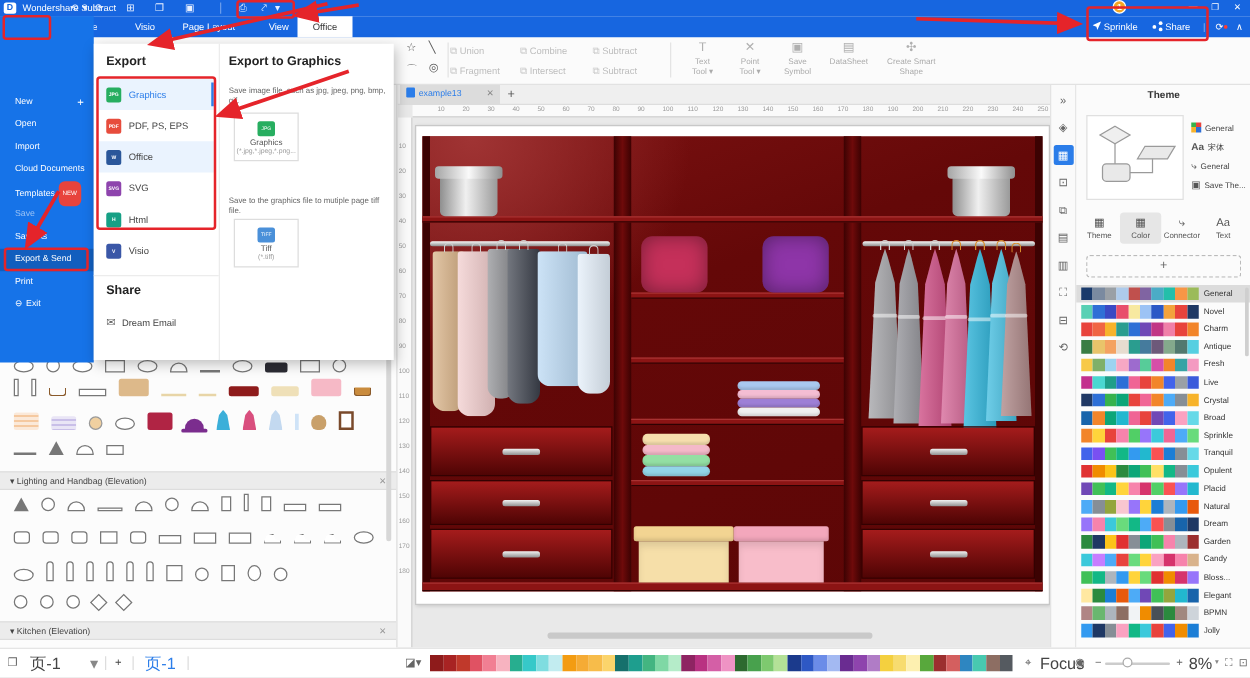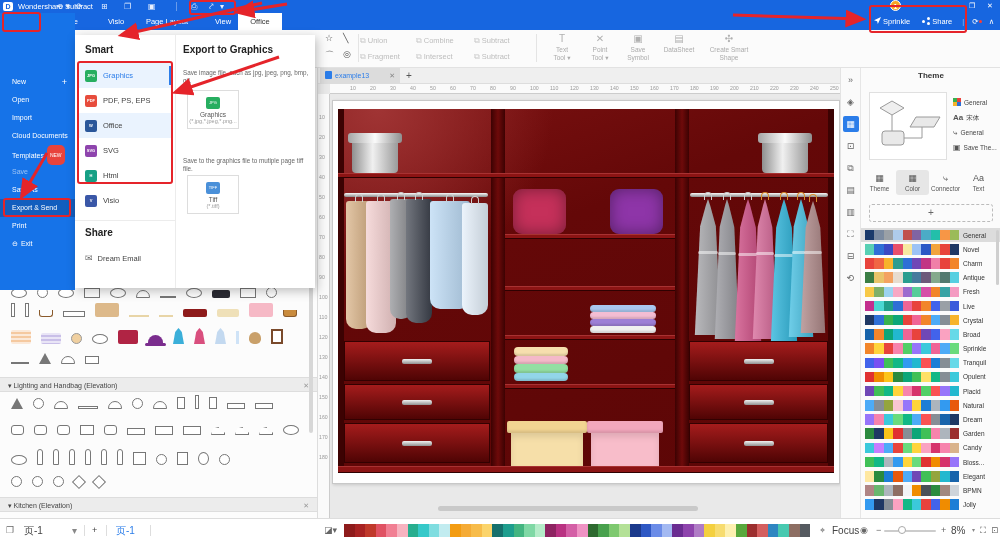--- a/index.html
+++ b/index.html
@@ -158,21 +158,21 @@
   #th-plus{position:absolute;left:8px;top:136px;width:122px;height:16px;border:1px dashed #bbb;border-radius:3px;
            text-align:center;line-height:16px;color:#666;font-size:10px;}
   #palettes{position:absolute;left:0;top:160px;width:140px;}
   .palrow{position:relative;height:14.2px;display:flex;align-items:center;padding-left:4px;}
   .palrow.active{background:#dcdcdc;}
   .palsw{width:9.4px;height:10.5px;flex:none;}
   .palname{font-size:6.5px;color:#333;margin-left:4px;white-space:nowrap;}
   #palscroll{position:absolute;left:135px;top:162px;width:3px;height:55px;background:#cfcfcf;border-radius:2px;}
   
   #statusbar{left:0;top:518px;width:1000px;height:24px;background:#fff;border-top:1px solid #ddd;box-sizing:border-box;}
-  .sbtxt{position:absolute;top:0;height:23px;line-height:23px;font-size:10px;color:#444;}
+  .sbtxt{position:absolute;top:0;height:23px;line-height:23px;font-size:13px;color:#444;}
   .sbsep{position:absolute;top:6px;width:1px;height:11px;background:#ddd;}
   #colorstrip{position:absolute;left:344px;top:5px;height:13px;display:flex;}
   .csw{width:10.6px;height:13px;flex:none;}
   #slidertrack{position:absolute;left:884px;top:11px;width:52px;height:2px;background:#ccc;border-radius:1px;}
   #sliderknob{position:absolute;left:898px;top:7px;width:8px;height:8px;border-radius:50%;background:#fff;border:1px solid #aaa;box-sizing:border-box;}
   
   #anno{position:absolute;left:0;top:0;z-index:50;pointer-events:none;}
 </style>
 </head>
 <body>
@@ -923,21 +923,21 @@
         <div class="fm-item"><span>Templates</span><span class="fm-badge">NEW</span></div>
         <div class="fm-item dim"><span>Save</span></div>
         <div class="fm-item"><span>Save As</span></div>
         <div class="fm-item sel"><span>Export &amp; Send</span></div>
         <div class="fm-item"><span>Print</span></div>
         <div class="fm-item"><span class="fm-exit">⊖</span><span>Exit</span></div>
       </div>
   </div>
 
   <div id="exportpanel" class="abs">
-    <div class="ex-h" style="left:10px;top:9px">Smart</div>
+    <div class="ex-h" style="left:10px;top:9px">Export</div>
     <div id="ex-list">
         <div class="ex-item on">
           <span class="ex-ico" style="background:#27ae60">JPG</span>
           <span style="color:#2b7de9">Graphics</span>
           <span class="bar"></span>
         </div>
         <div class="ex-item">
           <span class="ex-ico" style="background:#e74c3c">PDF</span>
           <span style="color:#444">PDF, PS, EPS</span>
         </div>

